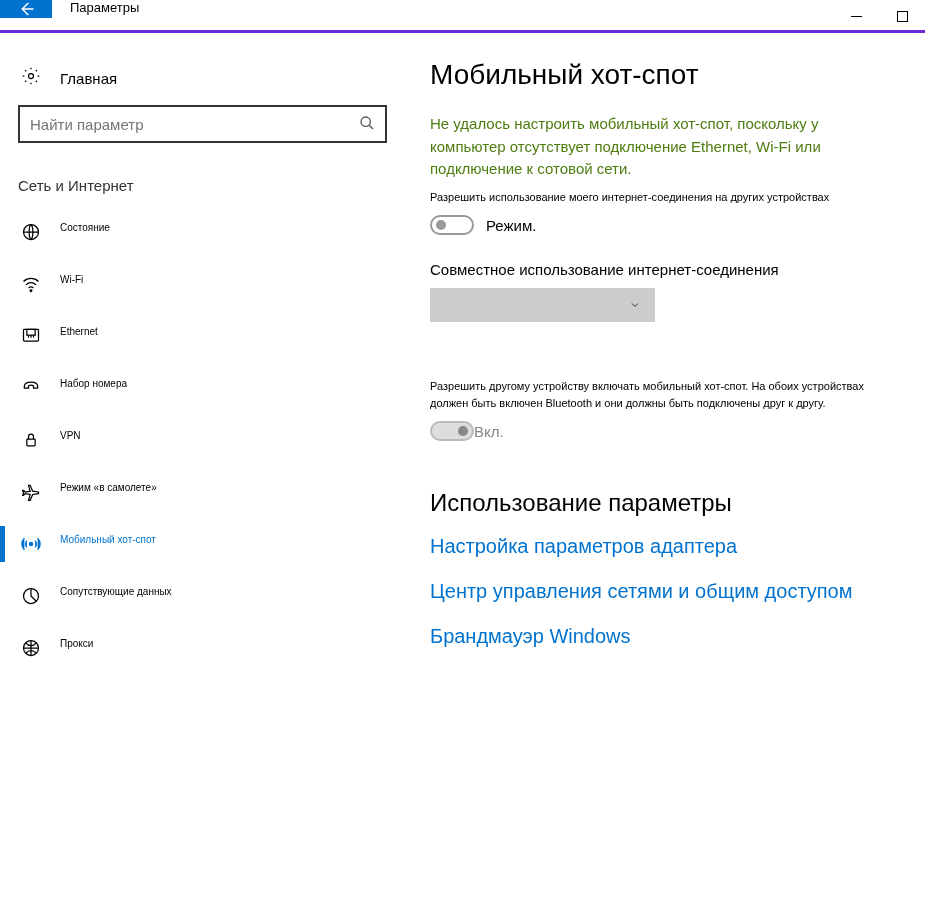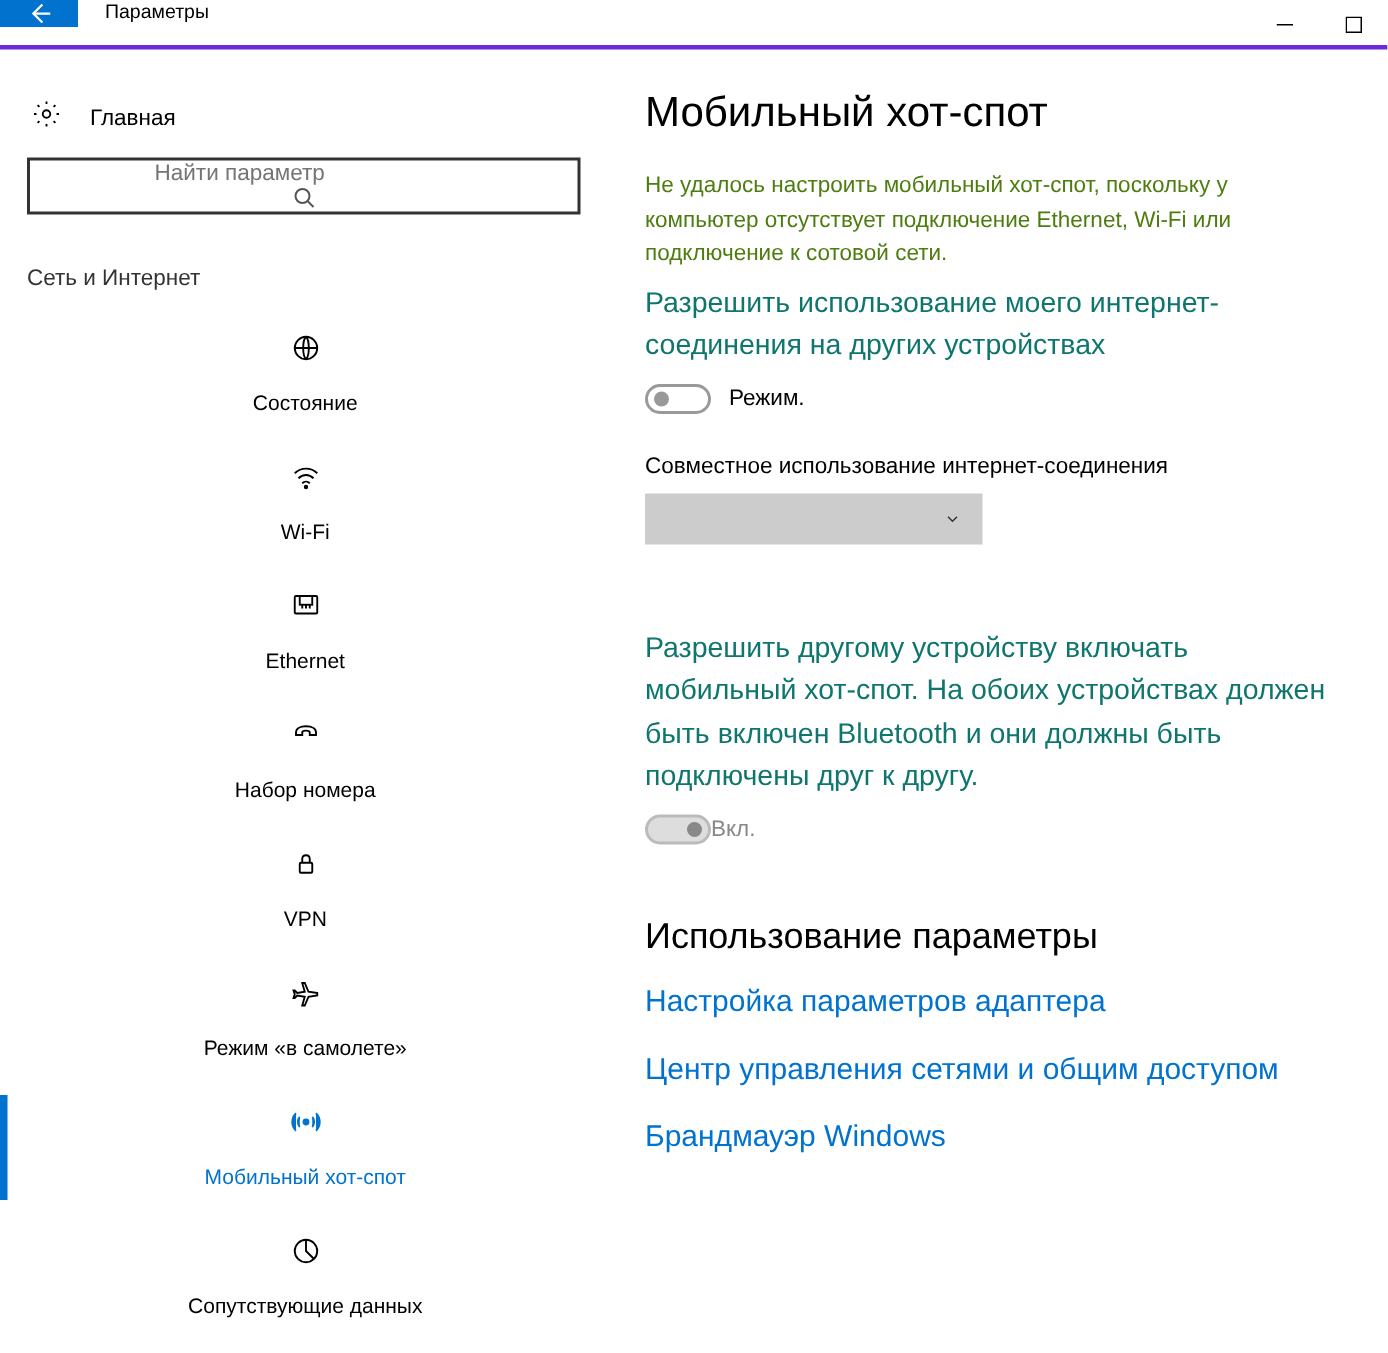--- a/index.html
+++ b/index.html
@@ -70,21 +70,20 @@
   .home-row .icon { width: 22px; height: 22px; display:flex; align-items:center; justify-content:center; }
   .home-row span.label { font-size: 15px; }
   .search-box {
     border: 2px solid #333;
     height: 38px;
     display: flex;
     align-items: center;
     justify-content: space-between;
     padding: 0 10px;
     margin-bottom: 28px;
-    flex-direction: column;
   }
   .search-box input {
     border: none;
     outline: none;
     font-size: 15px;
     flex: 1;
     background: transparent;
   }
   .search-box .icon { color: #333; }
   .category {
@@ -93,28 +92,26 @@
     padding: 6px 0 12px 0;
   }
   .nav {
     display: flex;
     flex-direction: column;
     margin-left: -18px;
     margin-right: -18px;
   }
   .nav-item {
     display: flex;
-    align-items: center;
     gap: 18px;
     padding: 16px 18px 16px 20px;
     cursor: pointer;
-    font-size: 14px;
+    font-size: 10px;
     color: #000;
     position: relative;
-    flex-direction: column;
   }
   .nav-item .icon {
     width: 22px;
     display: flex;
     align-items: center;
     justify-content: center;
   }
   .nav-item.active {
     color: #0173cf;
   }
@@ -137,22 +134,22 @@
     font-size: 28px;
     margin-bottom: 22px;
   }
   .error-text {
     color: #4d7c0f;
     font-size: 15px;
     line-height: 1.5;
     margin-bottom: 8px;
   }
   .desc {
-    color: #0f766e;
-    font-size: 19px;
+    color: #000000;
+    font-size: 11px;
     line-height: 1.5;
     margin-bottom: 10px;
   }
   .toggle-row {
     display: flex;
     align-items: center;
     gap: 12px;
     margin-bottom: 26px;
   }
   .toggle {

